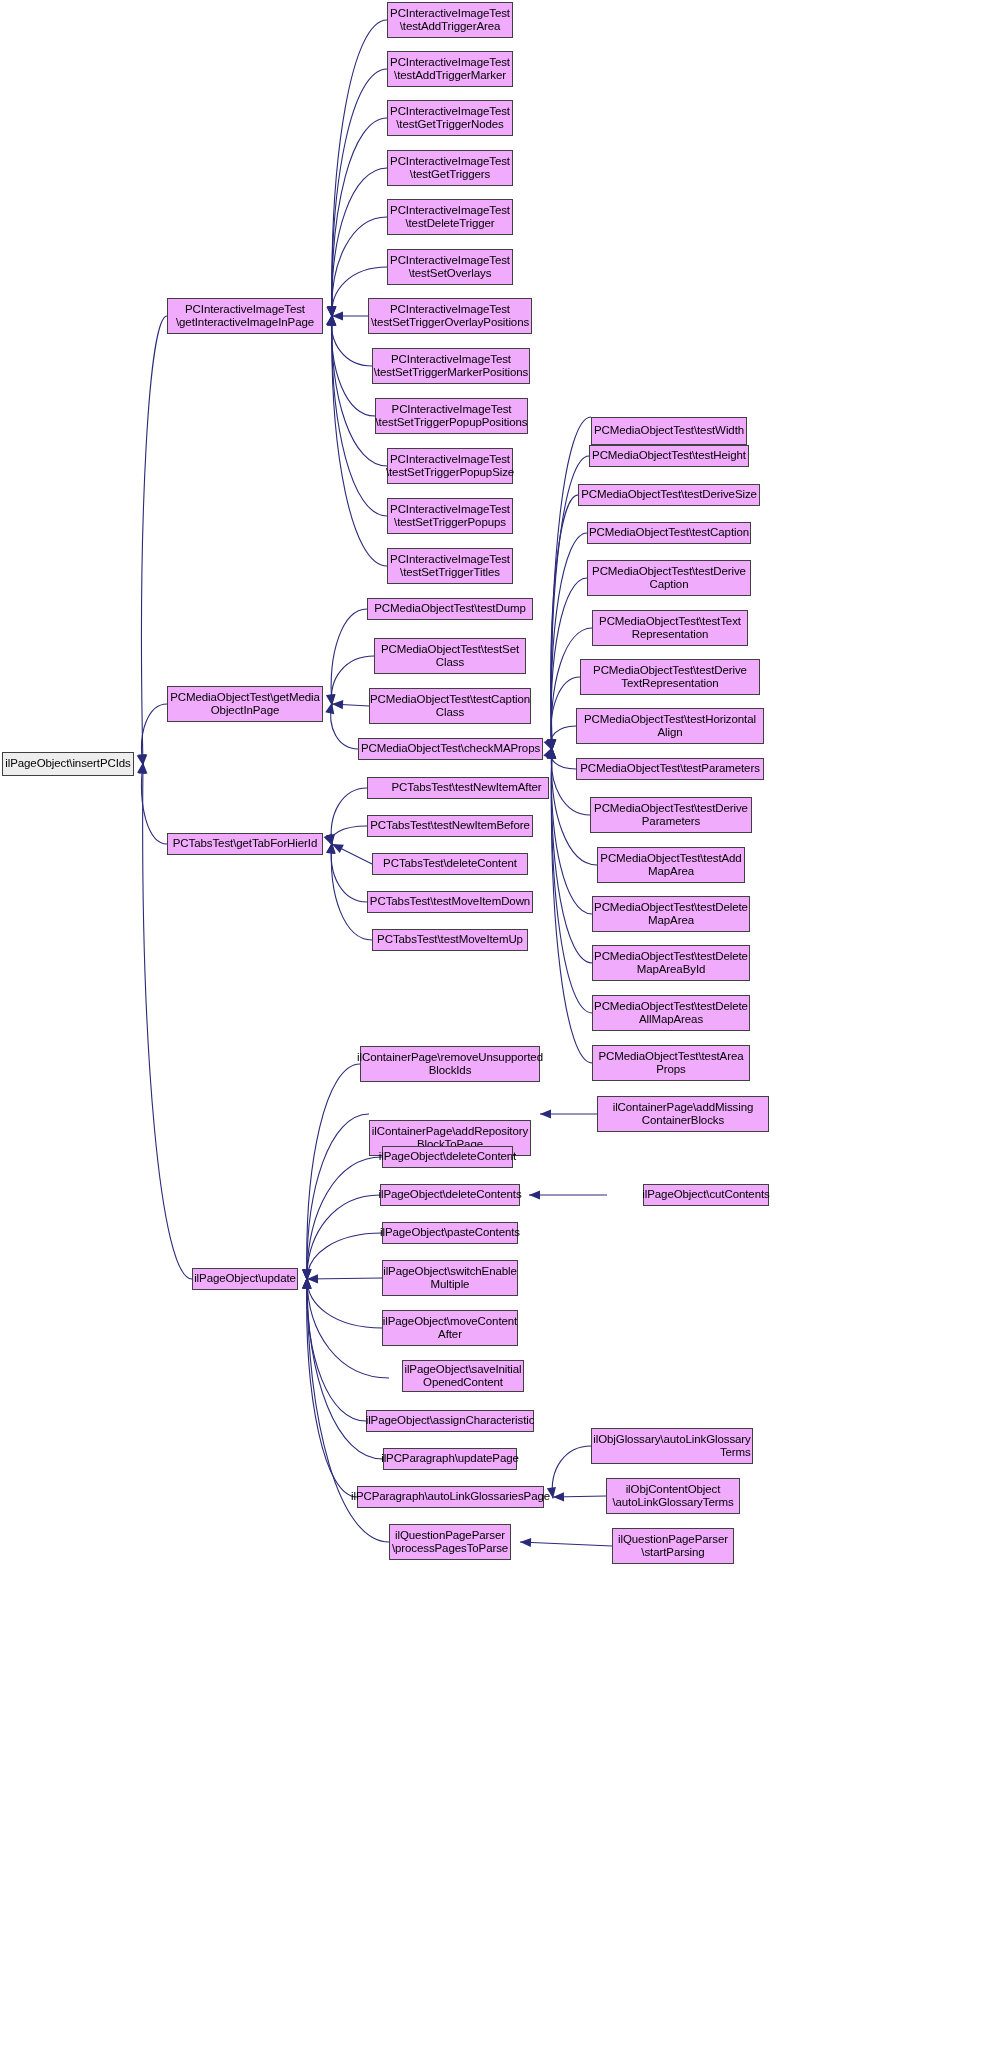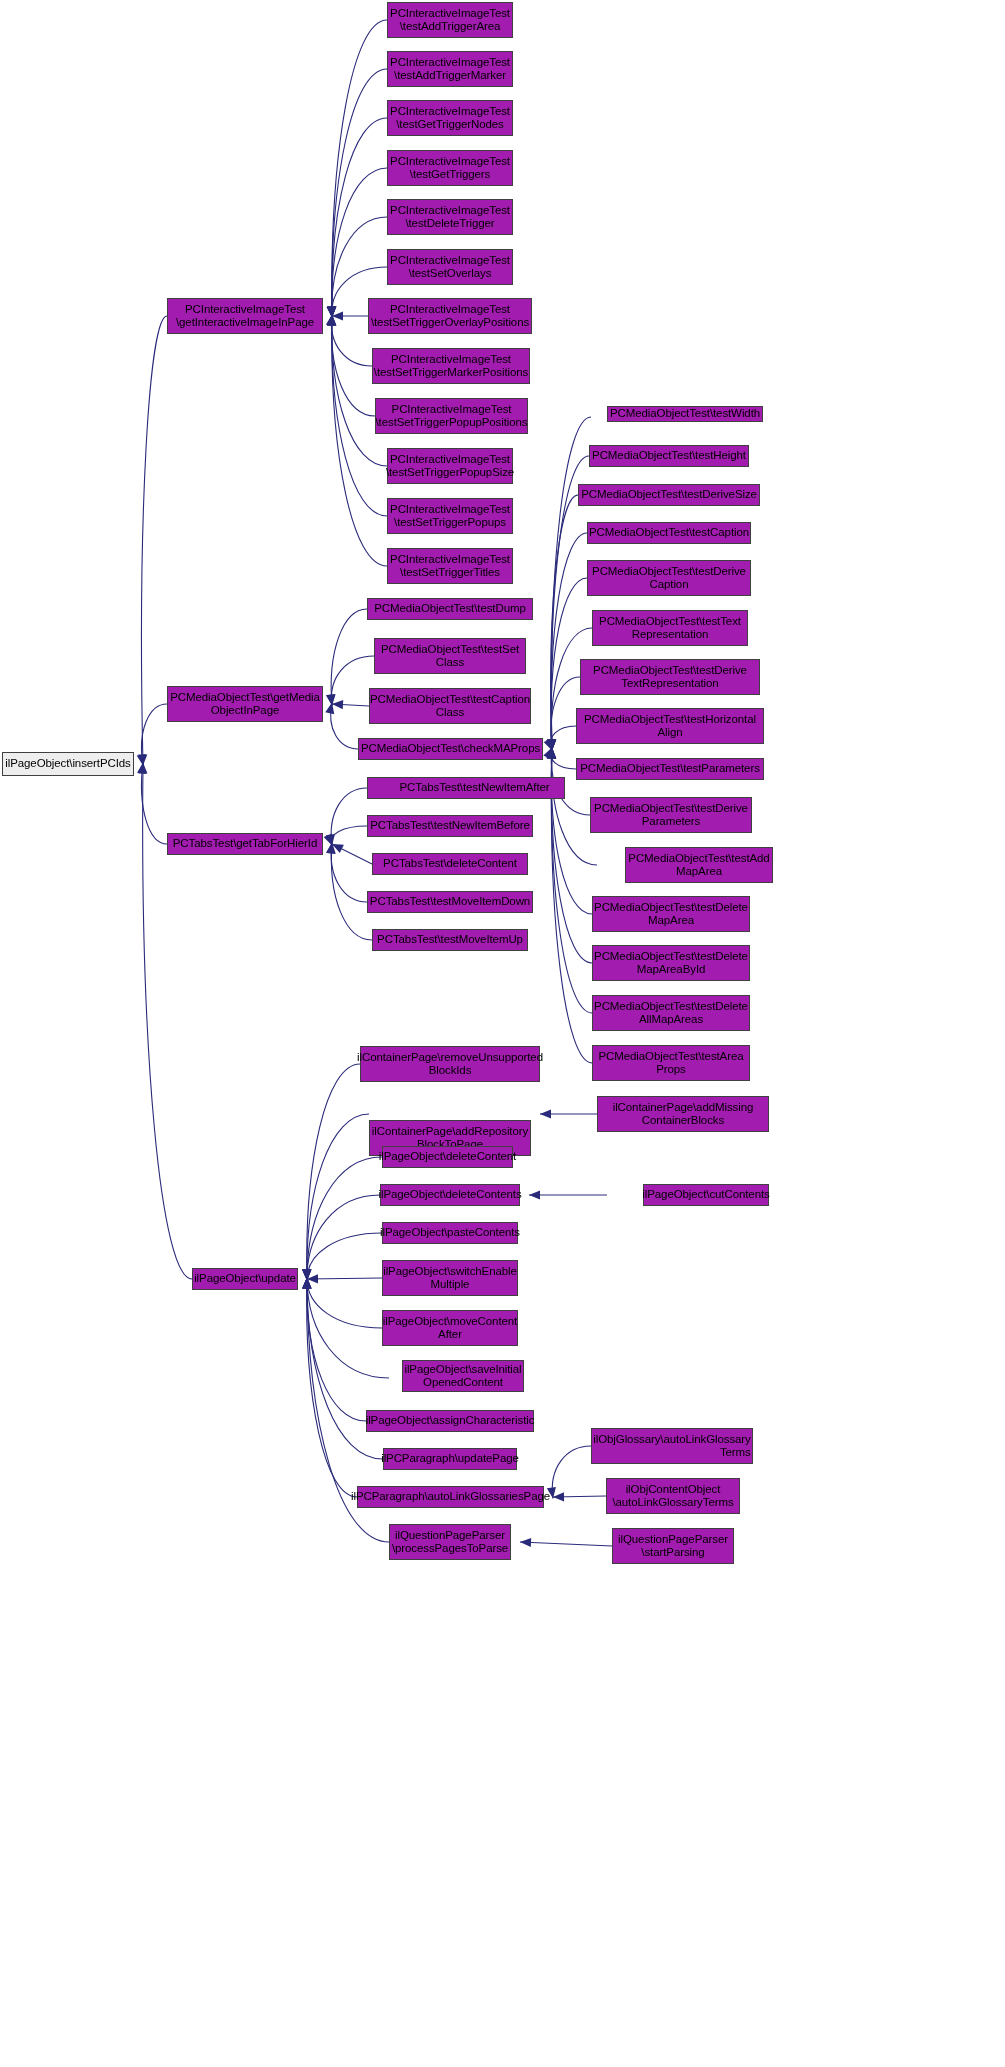--- a/index.html
+++ b/index.html
@@ -22,21 +22,21 @@
     left: 0;
     top: 0;
     width: 1005px;
     height: 2067px;
     pointer-events: none;
   }
   .node {
     position: absolute;
     box-sizing: border-box;
     border: 1px solid #404040;
-    background: #a21caf;
+    background: #f0abfc;
     color: #000000;
     font-size: 11.5px;
     line-height: 13.5px;
     display: flex;
     align-items: center;
     justify-content: center;
     text-align: center;
     padding: 1px 3px;
     white-space: pre-line;
     letter-spacing: -0.1px;
@@ -196,47 +196,47 @@
       <div class="node" style="left: 387px; top: 548px; width: 126px; height: 36px;">PCInteractiveImageTest
 \testSetTriggerTitles</div>
       <div class="node" style="left: 167px; top: 686px; width: 156px; height: 36px;">PCMediaObjectTest\getMedia
 ObjectInPage</div>
       <div class="node" style="left: 367px; top: 598px; width: 166px; height: 22px;">PCMediaObjectTest\testDump</div>
       <div class="node" style="left: 374px; top: 638px; width: 152px; height: 36px;">PCMediaObjectTest\testSet
 Class</div>
       <div class="node" style="left: 369px; top: 688px; width: 162px; height: 36px;">PCMediaObjectTest\testCaption
 Class</div>
       <div class="node" style="left: 358px; top: 738px; width: 185px; height: 22px;">PCMediaObjectTest\checkMAProps</div>
-      <div class="node" style="left: 591px; top: 406px; width: 156px; height: 16px; margin-left: 16px;">PCMediaObjectTest\testWidth</div>
+      <div class="node" style="left: 591px; top: 417px; width: 156px; height: 28px;">PCMediaObjectTest\testWidth</div>
       <div class="node" style="left: 589px; top: 445px; width: 160px; height: 22px;">PCMediaObjectTest\testHeight</div>
       <div class="node" style="left: 578px; top: 484px; width: 182px; height: 22px;">PCMediaObjectTest\testDeriveSize</div>
       <div class="node" style="left: 587px; top: 522px; width: 164px; height: 22px;">PCMediaObjectTest\testCaption</div>
       <div class="node" style="left: 587px; top: 560px; width: 164px; height: 36px;">PCMediaObjectTest\testDerive
 Caption</div>
       <div class="node" style="left: 592px; top: 610px; width: 156px; height: 36px;">PCMediaObjectTest\testText
 Representation</div>
       <div class="node" style="left: 580px; top: 659px; width: 180px; height: 36px;">PCMediaObjectTest\testDerive
 TextRepresentation</div>
       <div class="node" style="left: 576px; top: 708px; width: 188px; height: 36px;">PCMediaObjectTest\testHorizontal
 Align</div>
       <div class="node" style="left: 576px; top: 758px; width: 188px; height: 22px;">PCMediaObjectTest\testParameters</div>
       <div class="node" style="left: 590px; top: 797px; width: 162px; height: 36px;">PCMediaObjectTest\testDerive
 Parameters</div>
-      <div class="node" style="left: 597px; top: 847px; width: 148px; height: 36px; margin-left: 28px;">PCMediaObjectTest\testAdd
+      <div class="node" style="left: 597px; top: 847px; width: 148px; height: 36px;">PCMediaObjectTest\testAdd
 MapArea</div>
       <div class="node" style="left: 592px; top: 896px; width: 158px; height: 36px;">PCMediaObjectTest\testDelete
 MapArea</div>
       <div class="node" style="left: 592px; top: 945px; width: 158px; height: 36px;">PCMediaObjectTest\testDelete
 MapAreaById</div>
       <div class="node" style="left: 592px; top: 995px; width: 158px; height: 36px;">PCMediaObjectTest\testDelete
 AllMapAreas</div>
       <div class="node" style="left: 592px; top: 1045px; width: 158px; height: 36px;">PCMediaObjectTest\testArea
 Props</div>
       <div class="node" style="left: 167px; top: 833px; width: 156px; height: 22px;">PCTabsTest\getTabForHierId</div>
-      <div class="node" style="left: 367px; top: 777px; width: 198px; height: 22px; padding-left: 20px;">PCTabsTest\testNewItemAfter</div>
+      <div class="node" style="left: 367px; top: 777px; width: 182px; height: 22px; padding-left: 20px;">PCTabsTest\testNewItemAfter</div>
       <div class="node" style="left: 367px; top: 815px; width: 166px; height: 22px;">PCTabsTest\testNewItemBefore</div>
       <div class="node" style="left: 372px; top: 853px; width: 156px; height: 22px;">PCTabsTest\deleteContent</div>
       <div class="node" style="left: 367px; top: 891px; width: 166px; height: 22px;">PCTabsTest\testMoveItemDown</div>
       <div class="node" style="left: 372px; top: 929px; width: 156px; height: 22px;">PCTabsTest\testMoveItemUp</div>
       <div class="node" style="left: 192px; top: 1268px; width: 106px; height: 22px;">ilPageObject\update</div>
       <div class="node" style="left: 360px; top: 1046px; width: 180px; height: 36px;">ilContainerPage\removeUnsupported
 BlockIds</div>
       <div class="node" style="left: 369px; top: 1096px; width: 162px; height: 36px; margin-top: 24px;">ilContainerPage\addRepository
 BlockToPage</div>
       <div class="node" style="left: 382px; top: 1146px; width: 131px; height: 22px;">ilPageObject\deleteContent</div>

